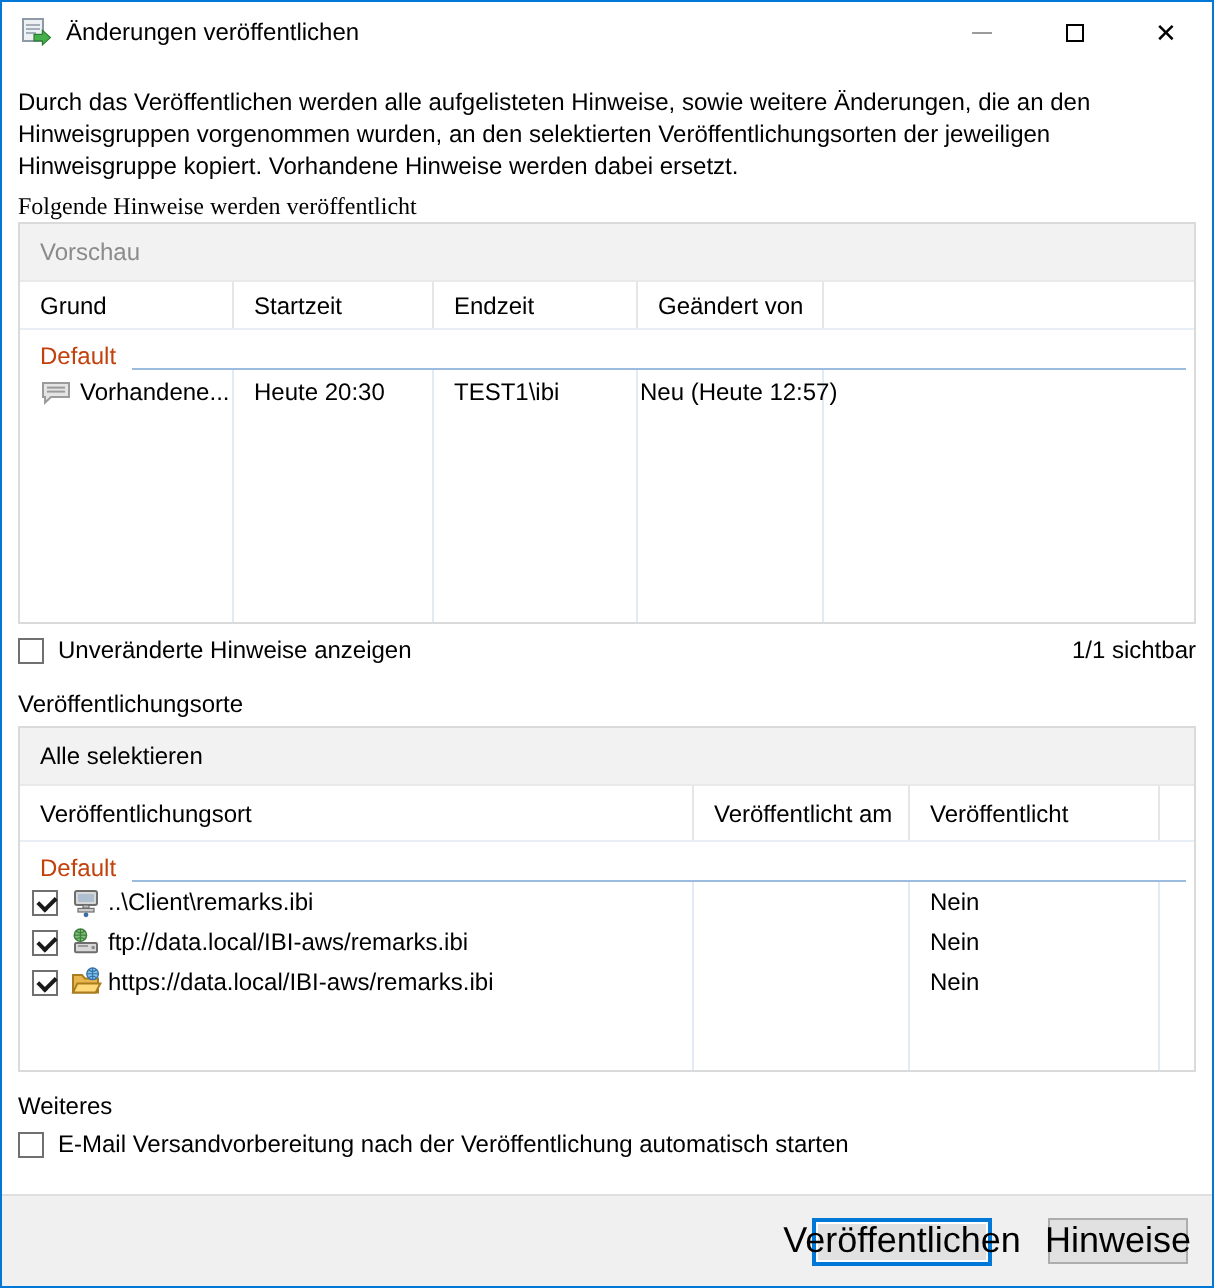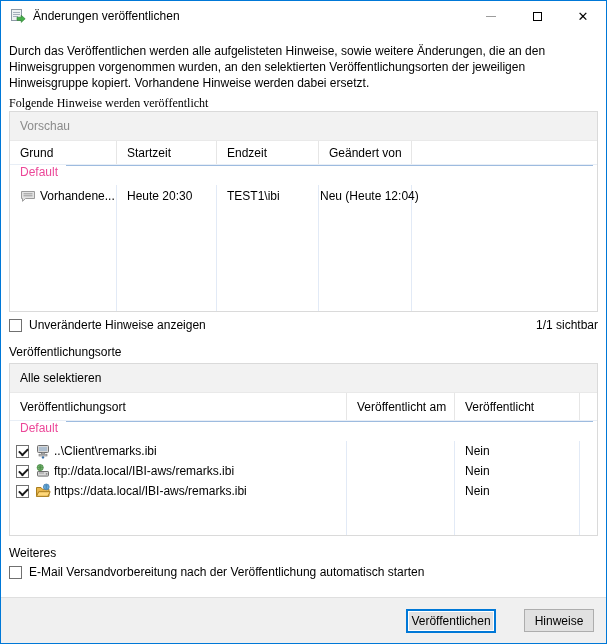--- a/index.html
+++ b/index.html
@@ -36,21 +36,21 @@
   .t1 .hdr { height:24px; }
   .t2 .hdr { height:28px; }
   .hc { display:flex; align-items:center; padding-left:10px; border-right:1px solid #e6e6e6;
         white-space:nowrap; overflow:hidden; }
   .hc.last { border-right:none; flex:1; }
   .tbody { position:relative; background:#fff; }
   .t1 .tbody { height:146px; }
   .t2 .tbody { height:114px; }
   .vline { position:absolute; top:0; bottom:0; width:1px; background:#e2eaf6; z-index:0; }
   .group-row { position:relative; z-index:1; background:#fff; height:20px;
-               display:flex; align-items:flex-start; padding-left:10px; color:#ec4899; }
+               display:flex; align-items:flex-end; padding-left:10px; color:#c2410c; }
   .group-row .rule { flex:1; height:1px; background:#9dbbdf; margin:0 4px 0 8px; }
   .trow { position:relative; z-index:1; display:flex; align-items:center; }
   .t1 .trow { height:22px; }
   .t2 .trow { height:20px; }
   .cell { display:flex; align-items:center; padding-left:10px; white-space:nowrap; overflow:hidden; height:100%; }
   .cell.first2 { padding-left:6px; }
   .cell .ricon { margin-right:4px; flex:0 0 auto; }
 
   
   .t1 .c1 { width:107px; } .t1 .c2 { width:100px; } .t1 .c3 { width:102px; }
@@ -72,21 +72,21 @@
   .weiteres { margin-top:10px; height:15px; line-height:15px; }
   .email-row { margin-top:4px; }
   .cb-in-row { margin-right:3px; }
   .ricon2 { margin:0 3px; flex:0 0 auto; }
 
   
   .footer { position:absolute; left:0; right:0; bottom:0; height:46px; background:#f0f0f0;
             border-top:1px solid #dfdfdf; display:flex; align-items:center; justify-content:flex-end;
             padding-right:12px; }
   .btn { height:23px; display:flex; align-items:center; justify-content:center;
-         background:#e1e1e1; border:1px solid #adadad; font-size:12px; cursor:default; }
+         background:#e1e1e1; border:1px solid #adadad; font-size:18px; cursor:default; }
   .btn.default { height:24px; border:2px solid #0078d7; box-shadow:inset 0 0 0 1px #ffffff;
                  width:90px; }
   .btn.cancel { width:70px; margin-left:28px; }
 </style>
 </head>
 <body>
 
 <div class="window">
 
   <div class="titlebar">
@@ -142,21 +142,21 @@
           <div class="cell c1">
             <svg class="ricon" viewBox="0 0 16 16" width="16" height="16">
               <path d="M1.5 3.5h13v7h-9l-3 2.8v-2.8h-1z" fill="#e4e4e4" stroke="#9b9b9b"></path>
               <line x1="3.5" y1="5.8" x2="12.5" y2="5.8" stroke="#9b9b9b"></line>
               <line x1="3.5" y1="7.8" x2="12.5" y2="7.8" stroke="#9b9b9b"></line>
             </svg>
             <span>Vorhandene...</span>
           </div>
           <div class="cell c2">Heute 20:30</div>
           <div class="cell c4">TEST1\ibi</div>
-          <div class="cell c5">Neu (Heute 12:04)</div>
+          <div class="cell c5">Neu (Heute 12:57)</div>
         </div>
       </div>
     </div>
 
     <div class="cbrow hints">
       <span class="cb"></span>
       <span>Unveränderte Hinweise anzeigen</span>
       <span class="visible-count">1/1 sichtbar</span>
     </div>
 

